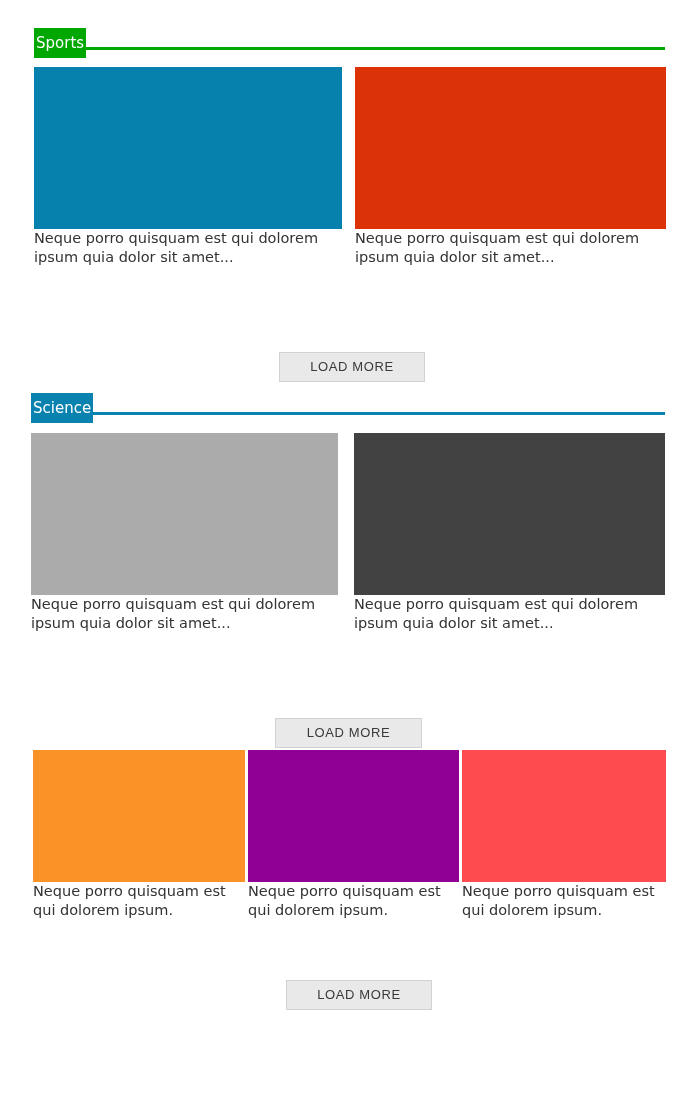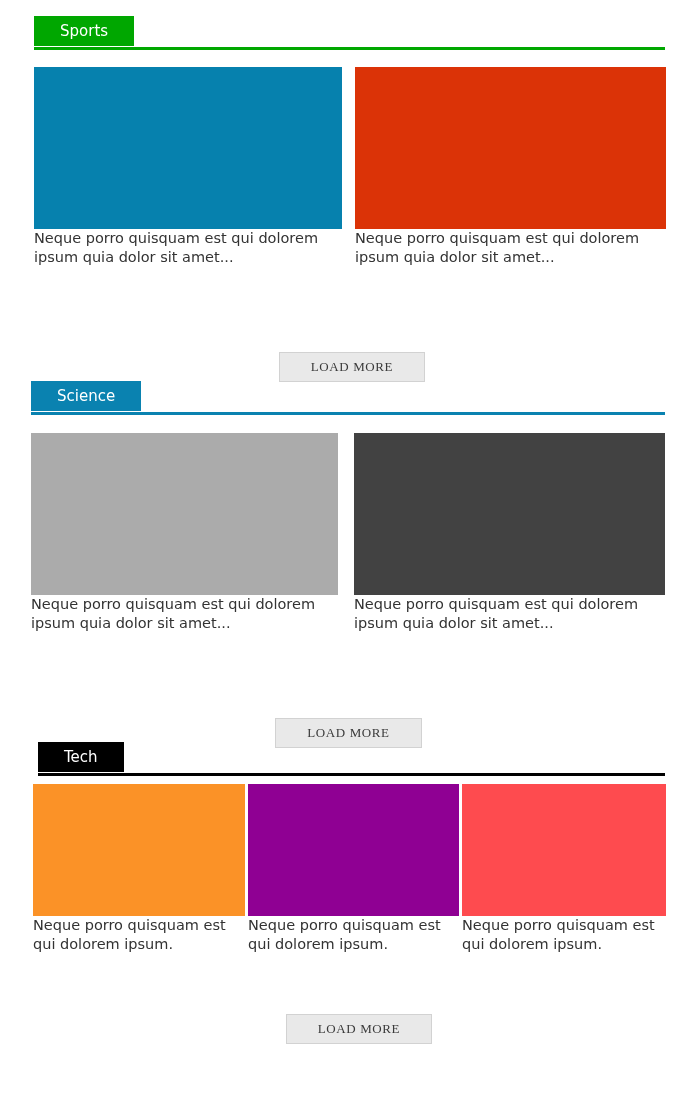--- a/index.html
+++ b/index.html
@@ -25,24 +25,24 @@
     left: 0;
     width: 700px;
   }
 
   .section-header {
     position: relative;
     height: 34px;
   }
   .section-badge {
     position: absolute;
-    top: 0;
+    top: 12px;
     height: 30px;
     line-height: 30px;
-    padding: 0 26px;
+    padding: 0 2px;
     color: #ffffff;
     font-size: 15px;
     font-family: "DejaVu Sans", sans-serif;
     box-sizing: border-box;
     white-space: nowrap;
     z-index: 2;
   }
   .section-rule {
     position: absolute;
     left: 0;
@@ -79,21 +79,21 @@
   .loadmore-btn {
     position: absolute;
     top: 0;
     height: 30px;
     line-height: 28px;
     background: #e9e9e9;
     border: 1px solid #d2d2d2;
     color: #3a3a3a;
     font-size: 13px;
     letter-spacing: 0.6px;
-    font-family: Liberation Serif, serif;
+    font-family: Liberation Sans, sans-serif;
     text-align: center;
     box-sizing: border-box;
     padding: 0;
     cursor: pointer;
     white-space: nowrap;
   }
 
   
   #section-sports      { top: 16px; }
   #section-sports .section-badge { left: 34px; }
@@ -167,24 +167,20 @@
         <p class="card-text" style="color: rgb(51, 51, 51);">Neque porro quisquam est qui dolorem ipsum quia dolor sit amet...</p>
       </article>
     </div>
 
     <div class="loadmore-wrap">
       <button class="loadmore-btn">LOAD MORE</button>
     </div>
   </section>
 
   <section class="section" id="section-tech">
-    <div class="section-header">
-      <div class="section-badge" style="background: rgb(0, 0, 0);">Tech</div>
-      <div class="section-rule" style="background: rgb(0, 0, 0);"></div>
-    </div>
 
     <div class="cards">
       <article class="card">
         <div class="card-thumb" style="background: rgb(251, 146, 39);"></div>
         <p class="card-text" style="color: rgb(51, 51, 51);">Neque porro quisquam est qui dolorem ipsum.</p>
       </article>
       <article class="card">
         <div class="card-thumb" style="background: rgb(143, 0, 147);"></div>
         <p class="card-text" style="color: rgb(51, 51, 51);">Neque porro quisquam est qui dolorem ipsum.</p>
       </article>

